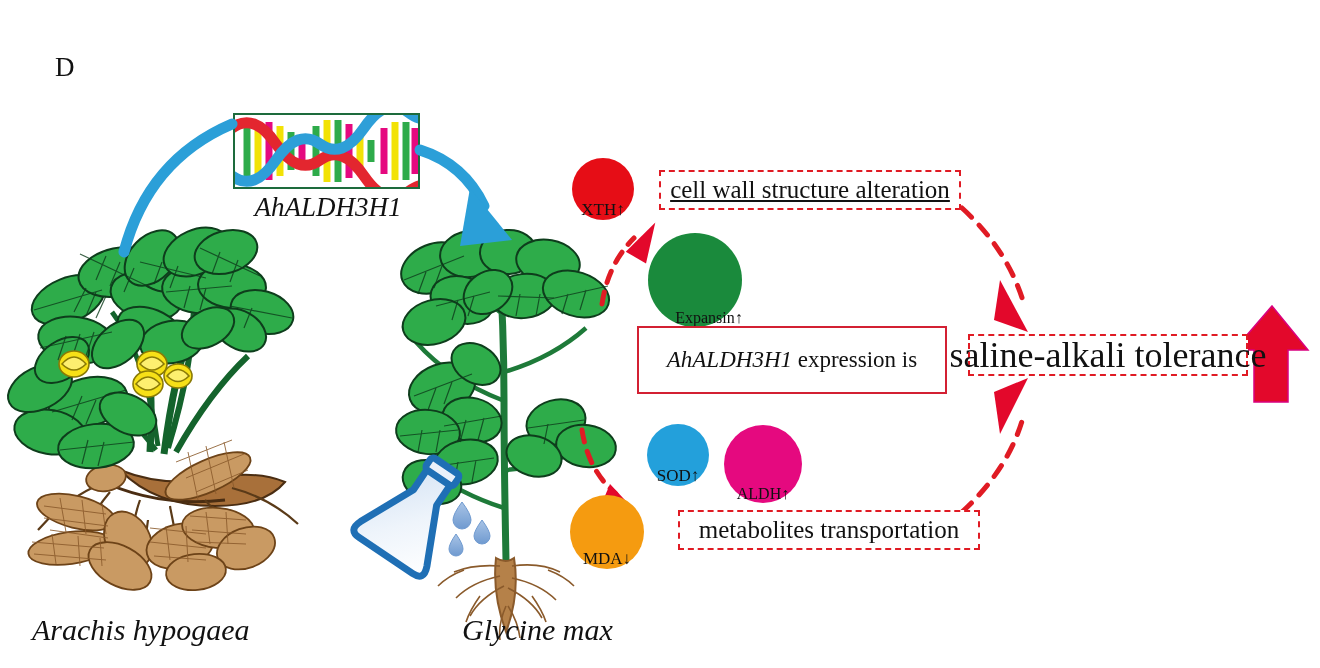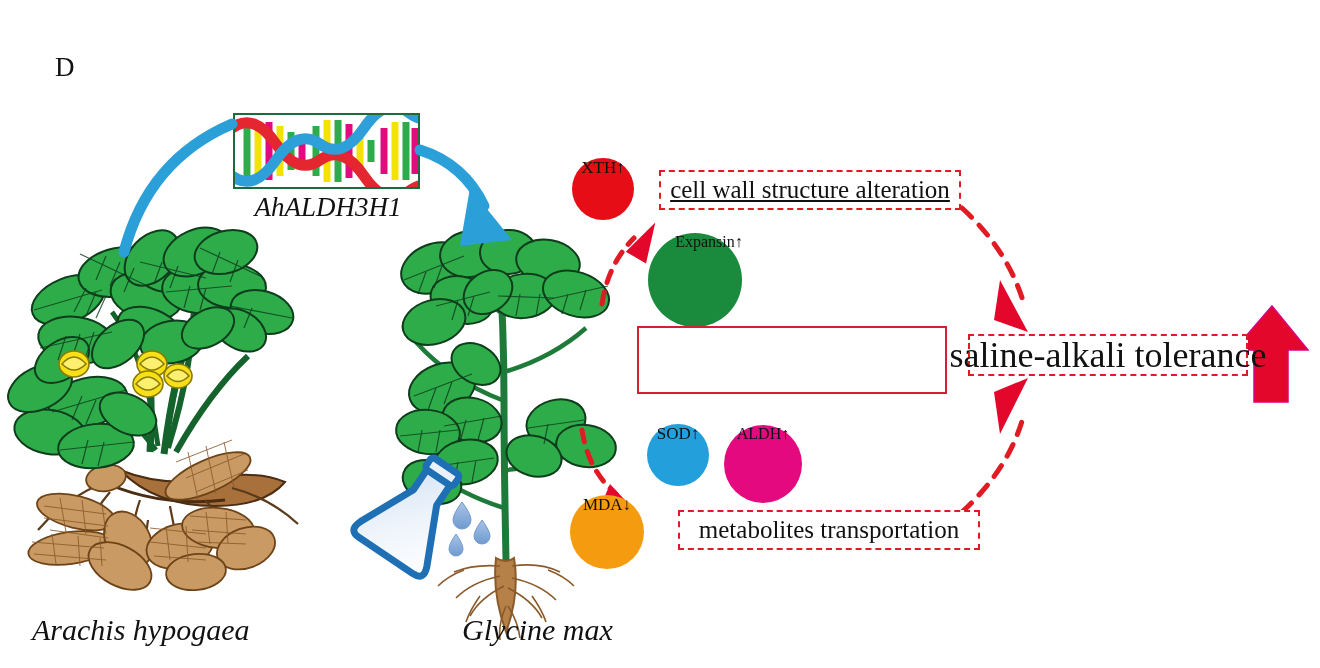--- a/index.html
+++ b/index.html
@@ -19,21 +19,21 @@
   
   .species{font-style:italic;font-size:30px;}
   #species-left{left:32px;top:613px;}
   #species-right{left:462px;top:613px;}
 
   
   #solution-caption{left:312px;top:543px;width:172px;text-align:center;
                     font-size:19px;line-height:25px;}
 
   
-  .node-circle{border-radius:50%;display:flex;align-items:flex-start;justify-content:center;
+  .node-circle{border-radius:50%;display:flex;align-items:flex-end;justify-content:center;
                color:#111;}
   .node-circle span{font-size:17px;white-space:nowrap;}
   #circle-xth{left:572px;top:158px;width:62px;height:62px;background:#e60d16;}
   #circle-expansin{left:648px;top:233px;width:94px;height:94px;background:#1a8a3c;}
   #circle-sod{left:647px;top:424px;width:62px;height:62px;background:#23a0db;}
   #circle-aldh{left:724px;top:425px;width:78px;height:78px;background:#e5097f;}
   #circle-mda{left:570px;top:495px;width:74px;height:74px;background:#f59b10;}
   #circle-expansin span{font-size:16px;margin-left:28px;}
   #circle-aldh span{font-size:16px;}
 
@@ -342,19 +342,20 @@
   <span>cell wall structure alteration</span>
 </div>
 <div class="abs ui dash-box" id="box-metabolites">
   <span>metabolites transportation</span>
 </div>
 <div class="abs ui dash-box" id="box-tolerance">
   <span>saline-alkali tolerance</span>
 </div>
 
 <div class="abs ui" id="box-statement">
+  <div><i>AhALDH3H1</i><span> expression is</span></div>
 </div>
 
 <div class="abs ui" id="solution-caption">
 </div>
 
 <div class="abs ui species" id="species-left">Arachis hypogaea</div>
 <div class="abs ui species" id="species-right">Glycine max</div>
 
 </body></html>

